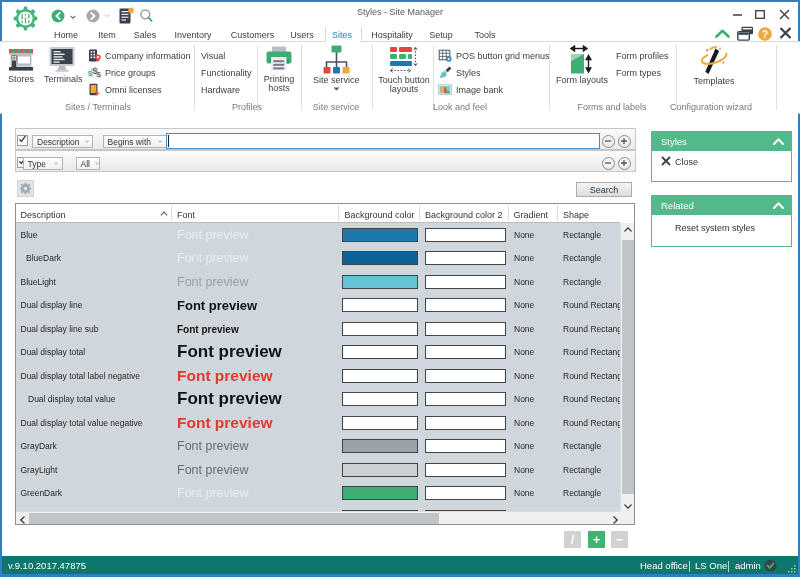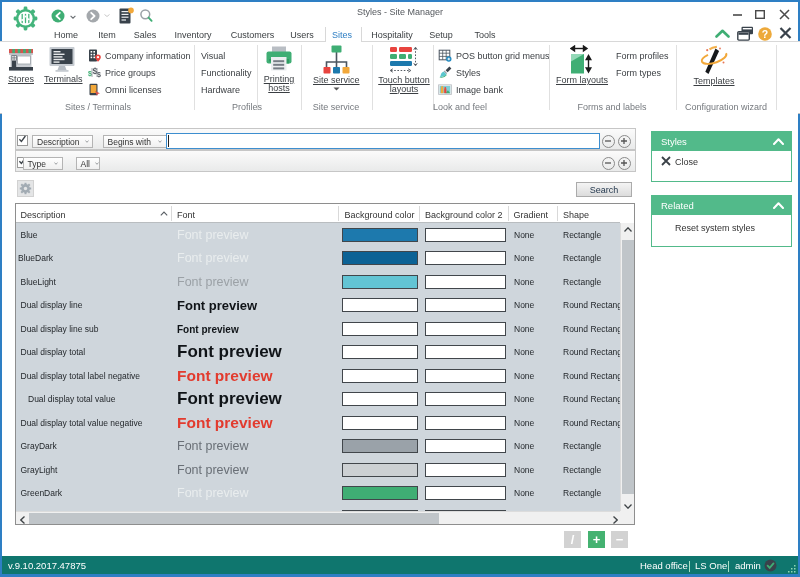--- a/index.html
+++ b/index.html
@@ -15,21 +15,21 @@
 #tabs { position:absolute; left:-2px; top:24px; width:800px; height:15px; }
 #tabline { position:absolute; left:0; top:14.5px; width:800px; height:1px; background:#d8d8d8; z-index:2; }
 .tab { position:absolute; top:4px; z-index:4; transform:translateX(-50%); font-size:9px; color:#3c4043; }
 .tab.sel { color:#2d7ec3; }
 #seltab { position:absolute; left:322.5px; top:25px; width:37px; height:15px; background:#fff; border:1px solid #d8d8d8; border-bottom:none; border-top:none; z-index:3; }
 
 #ribbon { position:absolute; left:-2px; top:39px; width:800px; height:73px; background:#fff; border-bottom:1px solid #c3c3c3; }
 .rsep { position:absolute; top:4px; width:1px; height:65px; background:#e0e0e0; }
 .glabel { position:absolute; top:61px; transform:translateX(-50%); font-size:9px; color:#75797e; white-space:nowrap; }
 .bigitem { position:absolute; text-align:center; }
-.bigitem .lbl { font-size:9px; color:#3a3e42; line-height:8.5px; margin-top:2px; white-space:nowrap;text-decoration:underline; }
+.bigitem .lbl { font-size:9px; color:#3a3e42; line-height:8.5px; margin-top:2px; white-space:nowrap; }
 .smallitem { position:absolute; font-size:9px; color:#3a3e42; white-space:nowrap; display:flex; align-items:center; }
 .smallitem svg { margin-right:4px; }
 
 #content { position:absolute; left:0; top:111px; width:796px; height:441px; background:#fff; }
 .frow { position:absolute; left:12.5px; width:621px; background:linear-gradient(#fbfbfb,#e9eaea); border:1px solid #c6c6c6; }
 .dd { position:absolute; top:6px; height:13px; white-space:nowrap; background:linear-gradient(#ffffff,#f0f0f0); border:1px solid #b4b4b4; font-size:8.5px; color:#333; display:flex; align-items:center; padding:0 4px; }
 .ddar { margin-left:auto; padding-left:5px; flex:none; }
 .cb { position:absolute; width:11px; height:11px; background:#fff; border:1px solid #9a9a9a; }
 .cb svg { position:absolute; left:-1px; top:-2px; }
 .circbtn { position:absolute; width:13px; height:13px; border:1.3px solid #8a8a8a; border-radius:50%; background:transparent; }
@@ -389,21 +389,21 @@
     <div class="rsep" style="left:372px"></div>
     <div class="rsep" style="left:433px"></div>
     <div class="rsep" style="left:549px"></div>
     <div class="rsep" style="left:676px"></div>
     <div class="rsep" style="left:776px"></div>
     <div class="glabel" style="left:98px">Sites / Terminals</div>
     <div class="glabel" style="left:247px">Profiles</div>
     <div class="glabel" style="left:336px">Site service</div>
     <div class="glabel" style="left:460px">Look and feel</div>
     <div class="glabel" style="left:612px">Forms and labels</div>
-    <div class="glabel" style="left:726px">Configuration wizard</div>
+    <div class="glabel" style="left:711px">Configuration wizard</div>
   </div>
 
   <div id="content">
 
     <div class="frow" style="top:15px; height:22px;">
       <div class="cb" style="left:1.5px; top:6px;">
           <svg width="11" height="11" viewBox="0 0 11 11">
             <path d="M2.4 5.2 L4.4 7.4 L8.4 2" stroke="#3a4147" stroke-width="1.3" fill="none"></path>
           </svg>
         </div>
@@ -489,21 +489,21 @@
       <div id="gbody">
         <div class="grow" style="top:0px;">
             <div class="gd" style="left:4.5px">Blue</div>
             <div class="fp fpw">Font preview</div>
             <div class="sw sw1" style="background:#1d79ad"></div>
             <div class="sw sw2"></div>
             <div class="gd none">None</div>
             <div class="gd shape">Rectangle</div>
           </div>
         <div class="grow" style="top:23.5px;">
-            <div class="gd" style="left:2px">BlueDark</div>
+            <div class="gd" style="left:10px">BlueDark</div>
             <div class="fp fpw">Font preview</div>
             <div class="sw sw1" style="background:#0c6295"></div>
             <div class="sw sw2"></div>
             <div class="gd none">None</div>
             <div class="gd shape">Rectangle</div>
           </div>
         <div class="grow" style="top:47px;">
             <div class="gd" style="left:4.5px">BlueLight</div>
             <div class="fp fpg">Font preview</div>
             <div class="sw sw1" style="background:#62c4d4"></div>

